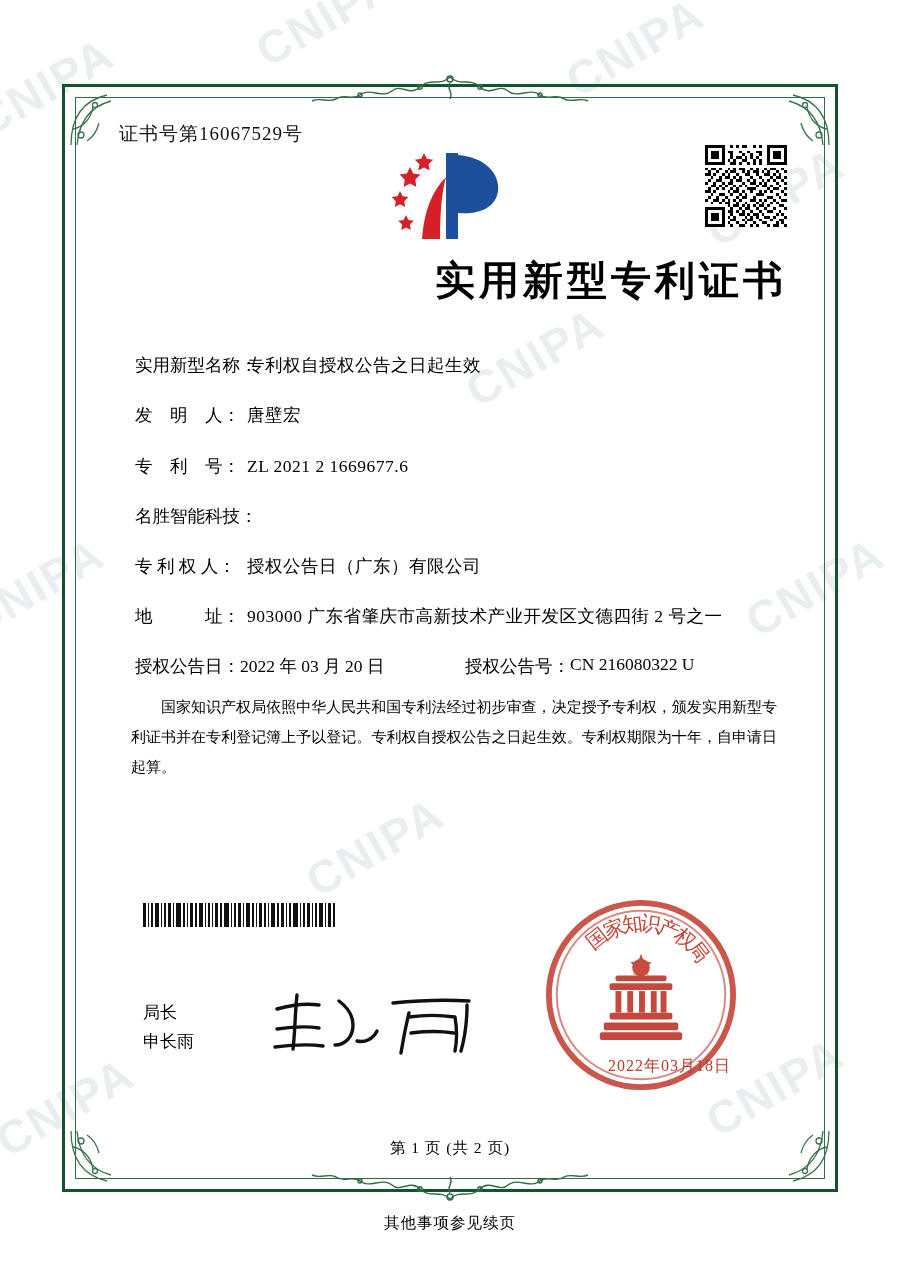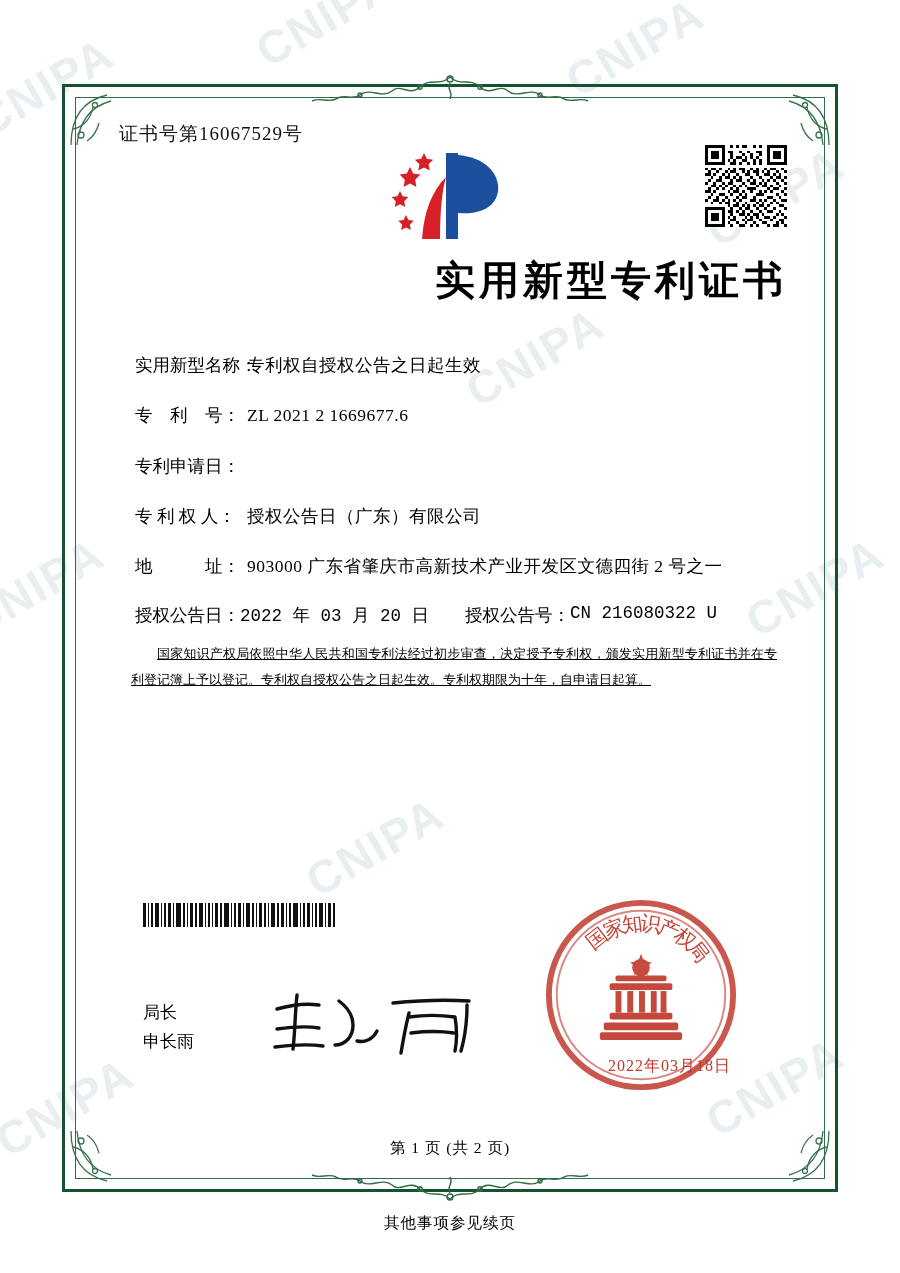--- a/index.html
+++ b/index.html
@@ -148,37 +148,35 @@
     white-space: nowrap;
   }
   .field-value {
     flex: 1;
     letter-spacing: .5px;
   }
 
   .two-col {
     display: flex;
     margin-bottom: 10px;
-    font-family: Liberation Mono, monospace;
   }
   .two-col .col {
     display: flex;
     font-size: 17.5px;
   }
   .two-col .col:first-child { width: 330px; }
   .two-col .lbl { white-space: nowrap; }
 
   .paragraphs {
     margin-top: 14px;
     padding: 0 10px 0 18px;
-    font-size: 13px;
+    font-size: 15px;
     line-height: 2.0;
     color: #000;
     text-align: justify;
-    text-decoration: underline;
   }
   .paragraphs p {
     margin: 0 0 0 0;
     text-indent: 2em;
   }
 
   
   .barcode {
     position: absolute;
     left: 78px;
@@ -590,25 +588,29 @@
     </div>
 
     <div class="main-title">实用新型专利证书</div>
 
     <div class="fields">
       <div class="field-row">
         <div class="field-label">实用新型名称：</div>
         <div class="field-value">专利权自授权公告之日起生效</div>
       </div>
       <div class="field-row">
+        <div class="field-label">发　明　人：</div>
+        <div class="field-value">唐壁宏</div>
+      </div>
+      <div class="field-row">
         <div class="field-label">专　利　号：</div>
         <div class="field-value">ZL 2021 2 1669677.6</div>
       </div>
       <div class="field-row">
-        <div class="field-label">专利申请日：</div>
+        <div class="field-label">名胜智能科技：</div>
       </div>
       <div class="field-row">
         <div class="field-label">专 利 权 人：</div>
         <div class="field-value">授权公告日（广东）有限公司</div>
       </div>
       <div class="field-row">
         <div class="field-label">地　　　址：</div>
         <div class="field-value">903000 广东省肇庆市高新技术产业开发区文德四街 2 号之一</div>
       </div>
 

